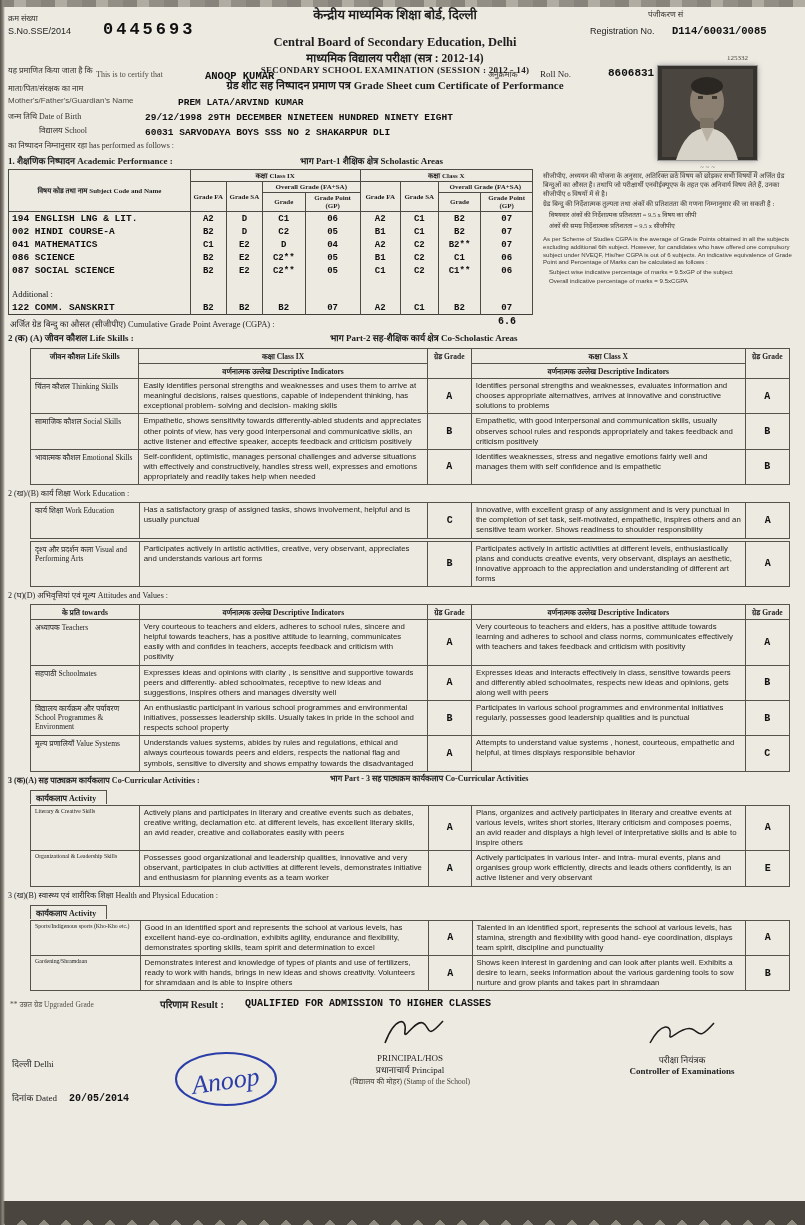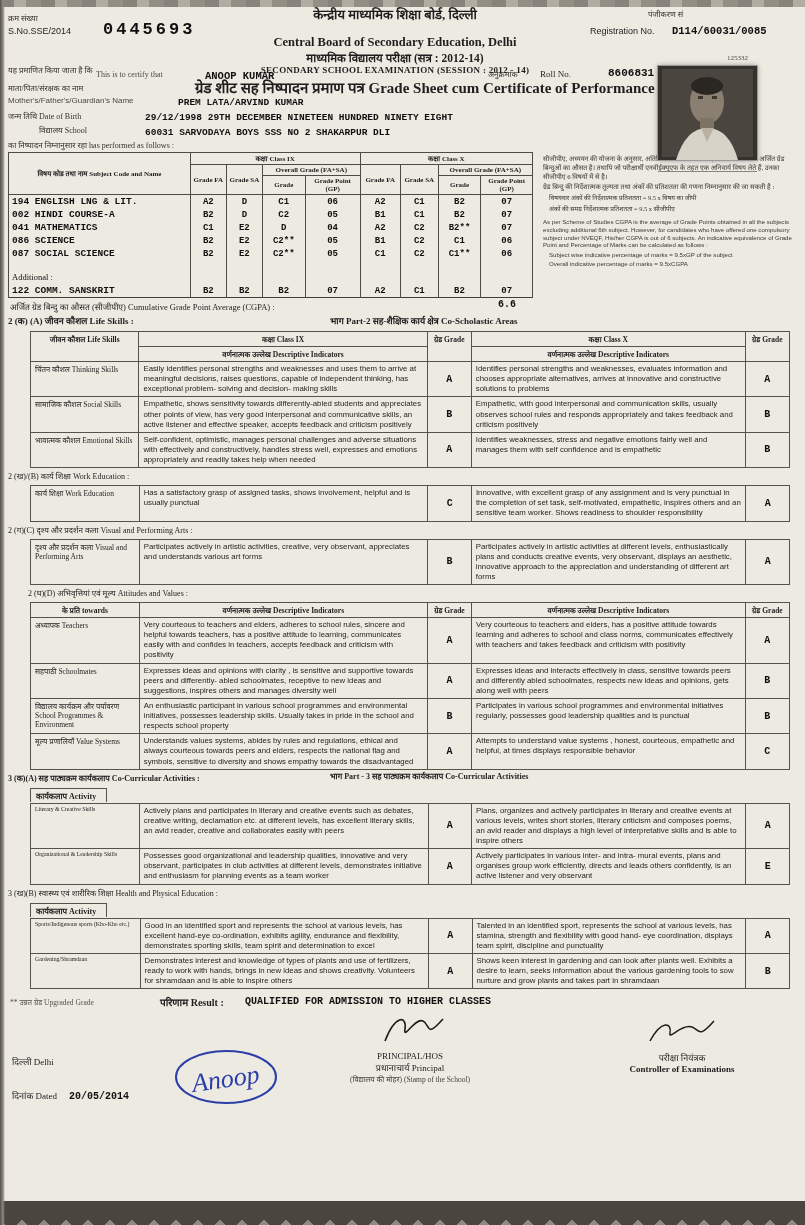--- a/index.html
+++ b/index.html
@@ -17,21 +17,21 @@
   .typed{font-family:"Liberation Mono","DejaVu Sans Mono",monospace;font-weight:bold;color:#101010;}
   .abs{position:absolute;}
   
   .hdr{position:relative;height:152px;}
   .serial-num{font-size:17px;letter-spacing:3px;}
   .center-block{position:absolute;left:195px;top:5px;width:400px;text-align:center;}
   .board-hi{font-size:13px;font-weight:bold;}
   .board-en{font-size:12.5px;font-weight:bold;margin-top:12px;}
   .exam-hi{font-size:11.5px;font-weight:bold;}
   .exam-en{font-size:9px;font-weight:bold;letter-spacing:.3px;}
-  .doc-title{font-size:15px;font-weight:bold;margin-top:2px;white-space:nowrap;}
+  .doc-title{font-size:11px;font-weight:bold;margin-top:2px;white-space:nowrap;}
   
   .photo{position:absolute;right:48px;top:66px;width:99px;height:94px;background:#2e2b28;
          box-shadow:0 0 0 1px #999 , 0 0 6px rgba(0,0,0,.4);}
   .photo svg{display:block;}
   .photo-scribble{position:absolute;right:48px;top:163px;width:99px;font-size:7px;color:#7a766c;
          text-align:center;font-style:italic;border-bottom:1px solid #8a857b;}
   
   .sect-line{position:relative;font-size:9px;font-weight:bold;padding:2px 0 2px 8px;}
   .sect-line .part-tag{position:absolute;left:300px;top:2px;font-weight:bold;}
   
@@ -121,20 +121,24 @@
         <path d="M43 62 L49 76 L56 62 Z" fill="#b9b2a4"></path>
         <ellipse cx="49" cy="20" rx="16" ry="9" fill="#2a2723"></ellipse>
         <rect x="40" y="30" width="5" height="3" fill="#3c362e"></rect>
         <rect x="54" y="30" width="5" height="3" fill="#3c362e"></rect>
       </svg>
     </div>
     <div class="photo-scribble">~ ~ ~</div>
   </div>
 
   
+  <div class="sect-line">
+    <span class="hi">1. शैक्षणिक निष्पादन Academic Performance :</span>
+    <span class="part-tag hi">भाग Part-1 शैक्षिक क्षेत्र Scholastic Areas</span>
+  </div>
 
   <div class="p1wrap">
     <table class="sch">
       <thead>
         <tr>
           <th style="width:195px;" rowspan="3" class="hi">विषय कोड तथा नाम Subject Code and Name</th>
           <th colspan="4" class="hi">कक्षा Class IX</th>
           <th colspan="4" class="hi">कक्षा Class X</th>
         </tr>
         <tr>
@@ -316,43 +320,40 @@
       <tr>
         <td class="rowlab">कार्य शिक्षा Work Education</td>
         <td class="desc">Has a satisfactory grasp of assigned tasks, shows involvement, helpful and is usually punctual</td>
         <td class="grade typed">C</td>
         <td class="desc">Innovative, with excellent grasp of any assignment and is very punctual in the completion of set task, self-motivated, empathetic, inspires others and an sensitive team worker. Shows readiness to shoulder responsibility</td>
         <td class="grade typed">A</td>
       </tr>
     </tbody>
   </table>
 
-  <div class="sect-line" style="font-weight:normal;font-size:8px;">
-    <span class="hi">2 (ग)(C) दृश्य और प्रदर्शन कला Visual and Performing Arts :</span>
-  </div>
   <table class="cs">
     <colgroup>
         <col style="width:103px">
         <col style="width:300px">
         <col style="width:36px">
         <col style="width:285px">
         <col style="width:36px">
       </colgroup>
     <tbody>
       <tr>
         <td class="rowlab">दृश्य और प्रदर्शन कला Visual and Performing Arts</td>
         <td class="desc">Participates actively in artistic activities, creative, very observant, appreciates and understands various art forms</td>
         <td class="grade typed">B</td>
         <td class="desc">Participates actively in artistic activities at different levels, enthusiastically plans and conducts creative events, very observant, displays an aesthetic, innovative approach to the appreciation and understanding of different art forms</td>
         <td class="grade typed">A</td>
       </tr>
     </tbody>
   </table>
 
-  <div class="sect-line" style="font-weight:normal;font-size:8px;margin-left:20px;">
+  <div class="sect-line" style="font-weight:normal;font-size:8px;">
     <span class="hi">2 (घ)(D) अभिवृत्तियां एवं मूल्य Attitudes and Values :</span>
   </div>
   <table class="cs">
     <colgroup>
         <col style="width:103px">
         <col style="width:300px">
         <col style="width:36px">
         <col style="width:285px">
         <col style="width:36px">
       </colgroup>

